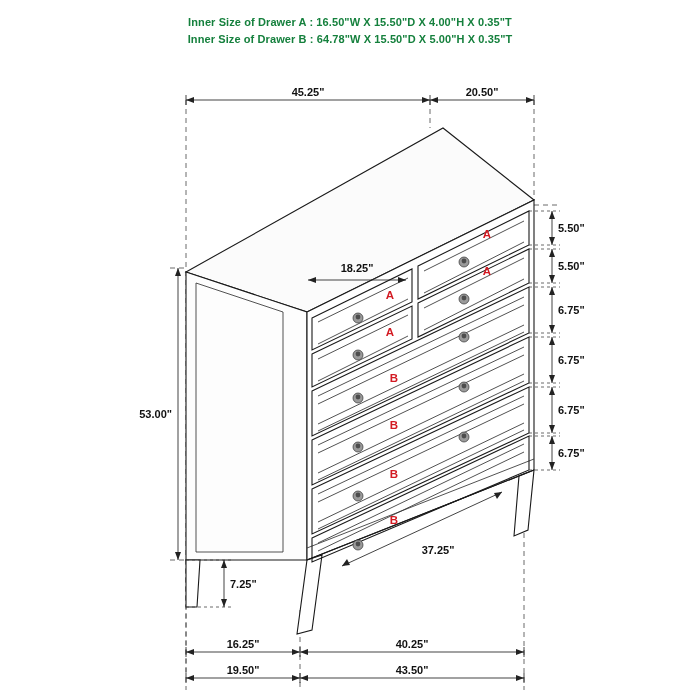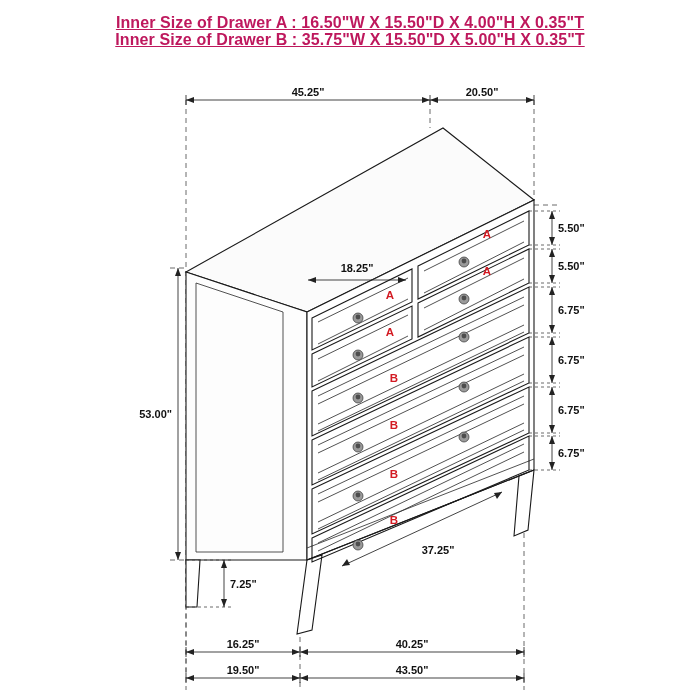--- a/index.html
+++ b/index.html
@@ -20,26 +20,25 @@
     height: 700px;
   }
   .title-block {
     position: absolute;
     top: 14px;
     left: 0;
     width: 700px;
     text-align: center;
   }
   .title-line {
-    font-size: 16px;
+    font-size: 11px;
     font-weight: bold;
-    color: #be185d;
+    color: #15803d;
     line-height: 17px;
     letter-spacing: 0.1px;
-    text-decoration: underline;
   }
   svg.drawing {
     position: absolute;
     top: 0;
     left: 0;
   }
   .dimlabel {
     font-size: 11px;
     font-weight: bold;
     fill: #111;
@@ -62,21 +61,21 @@
   .knob-outer { fill: #9a9a9a; stroke: #333; stroke-width: 0.7; }
   .knob-inner { fill: #4d4d4d; stroke: none; }
 </style>
 </head>
 <body>
 
 <div id="stage">
 
   <div class="title-block">
     <div class="title-line">Inner Size of Drawer A : 16.50"W X 15.50"D X 4.00"H X 0.35"T</div>
-    <div class="title-line">Inner Size of Drawer B : 35.75"W X 15.50"D X 5.00"H X 0.35"T</div>
+    <div class="title-line">Inner Size of Drawer B : 64.78"W X 15.50"D X 5.00"H X 0.35"T</div>
   </div>
 
   <svg class="drawing" width="700" height="700" viewBox="0 0 700 700">
 
     <g>
 
       <path class="dash" d="M186,100 L186,672"></path>
 
       <path class="dash" d="M430,100 L430,128"></path>
 

